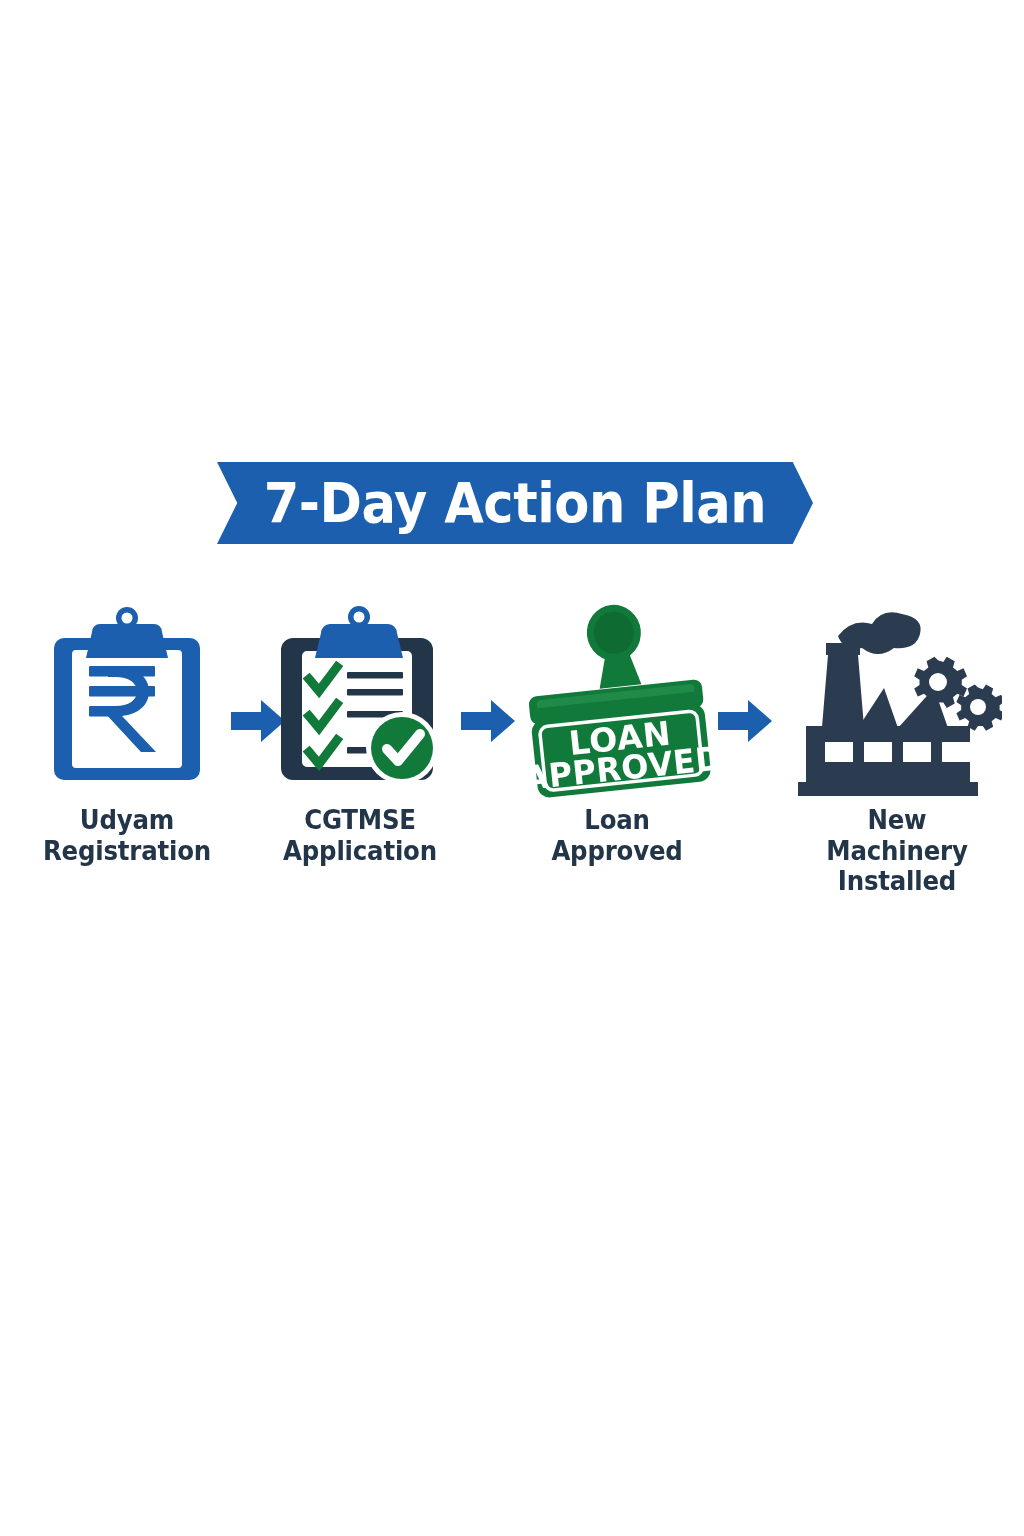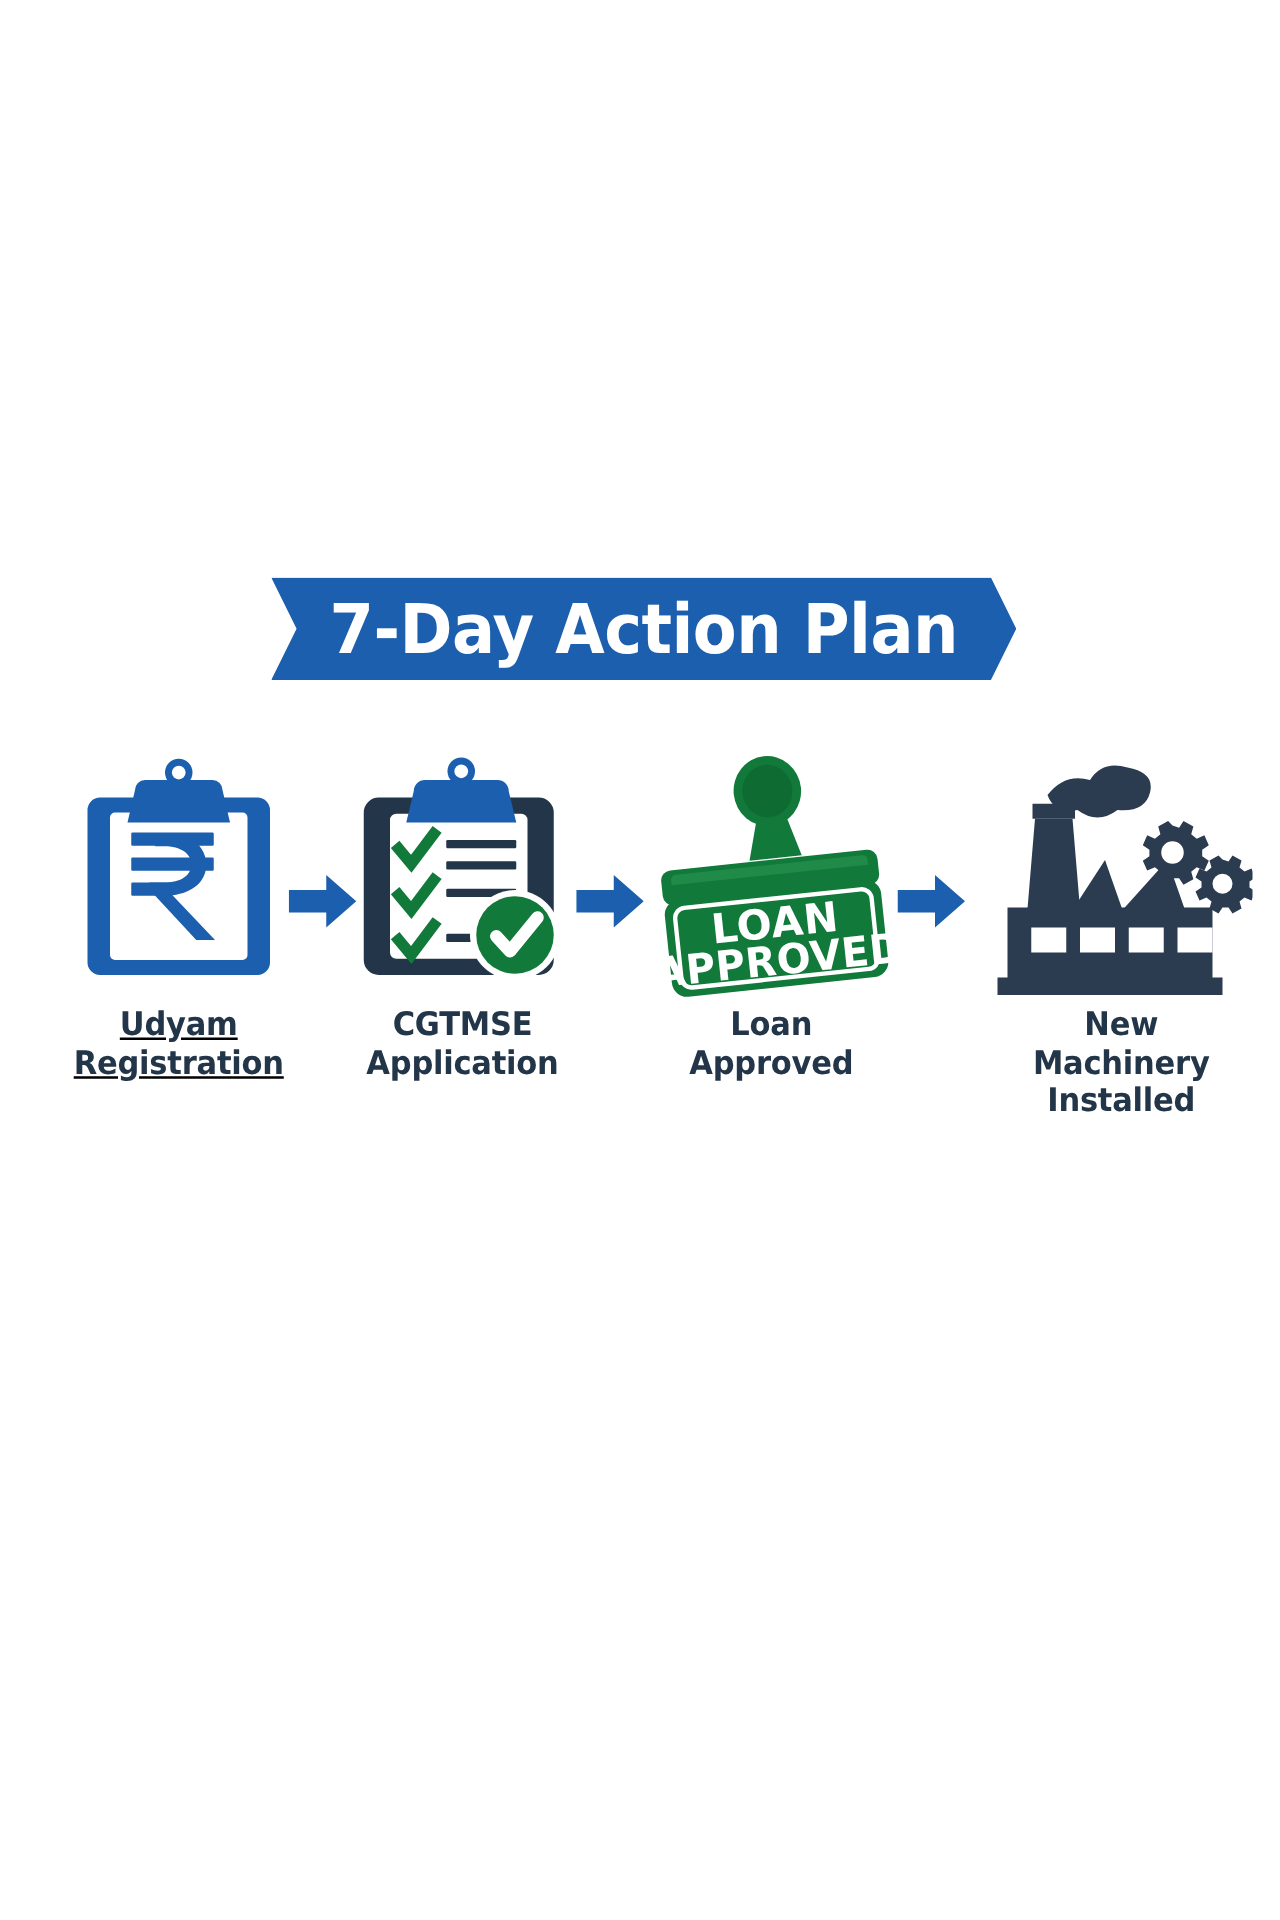--- a/index.html
+++ b/index.html
@@ -81,22 +81,22 @@
   .step-art svg { display: block; margin: 0 auto; }
   .step-label {
     font-family: "DejaVu Sans", sans-serif;
     font-weight: bold;
     font-size: 26px;
     line-height: 1.18;
     color: #233549;
     letter-spacing: -0.2px;
     transform: scaleX(0.94);
   }
-  #step-0 { left: 38px; text-decoration: underline;  }
-  #step-1 { left: 265px; }
+  #step-0 { left: 22px;  }
+  #step-1 { left: 255px; }
   #step-2 { left: 512px; }
   #step-3 { left: 792px; }
 
   .arrow {
     position: absolute;
     top: 697px;
     width: 54px;
     height: 48px;
   }
   #arrow-0 { left: 231px; }

